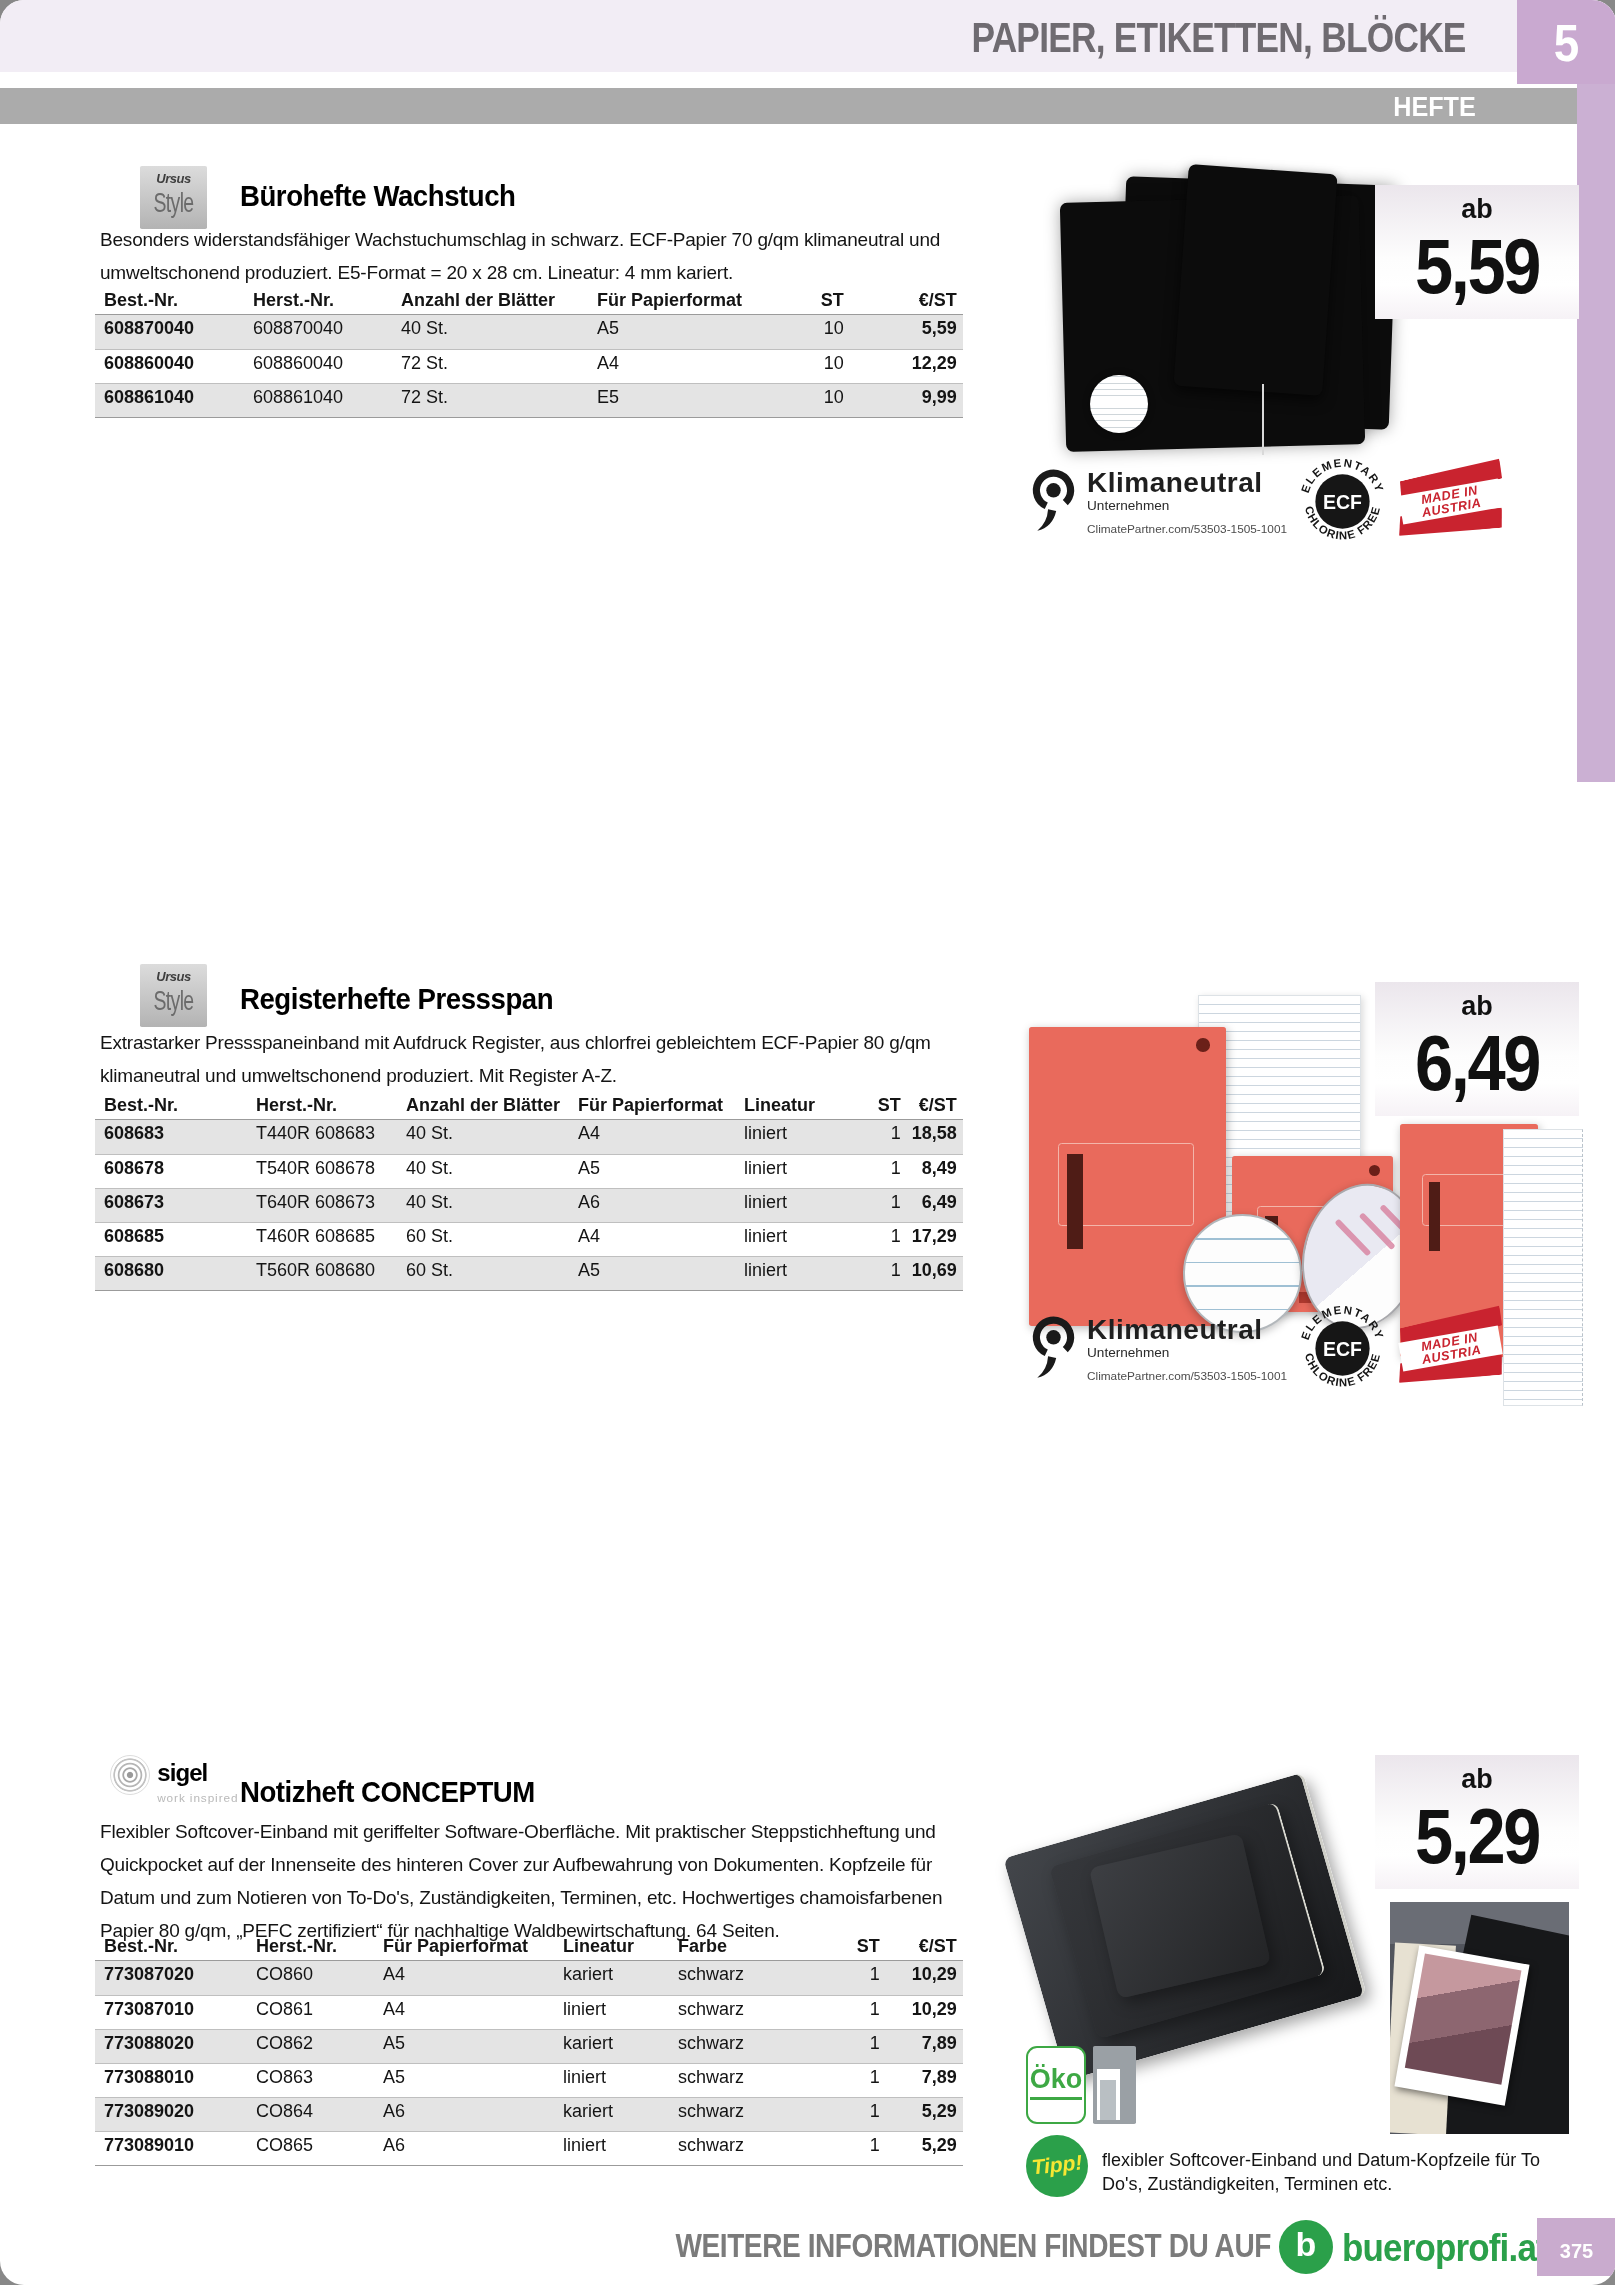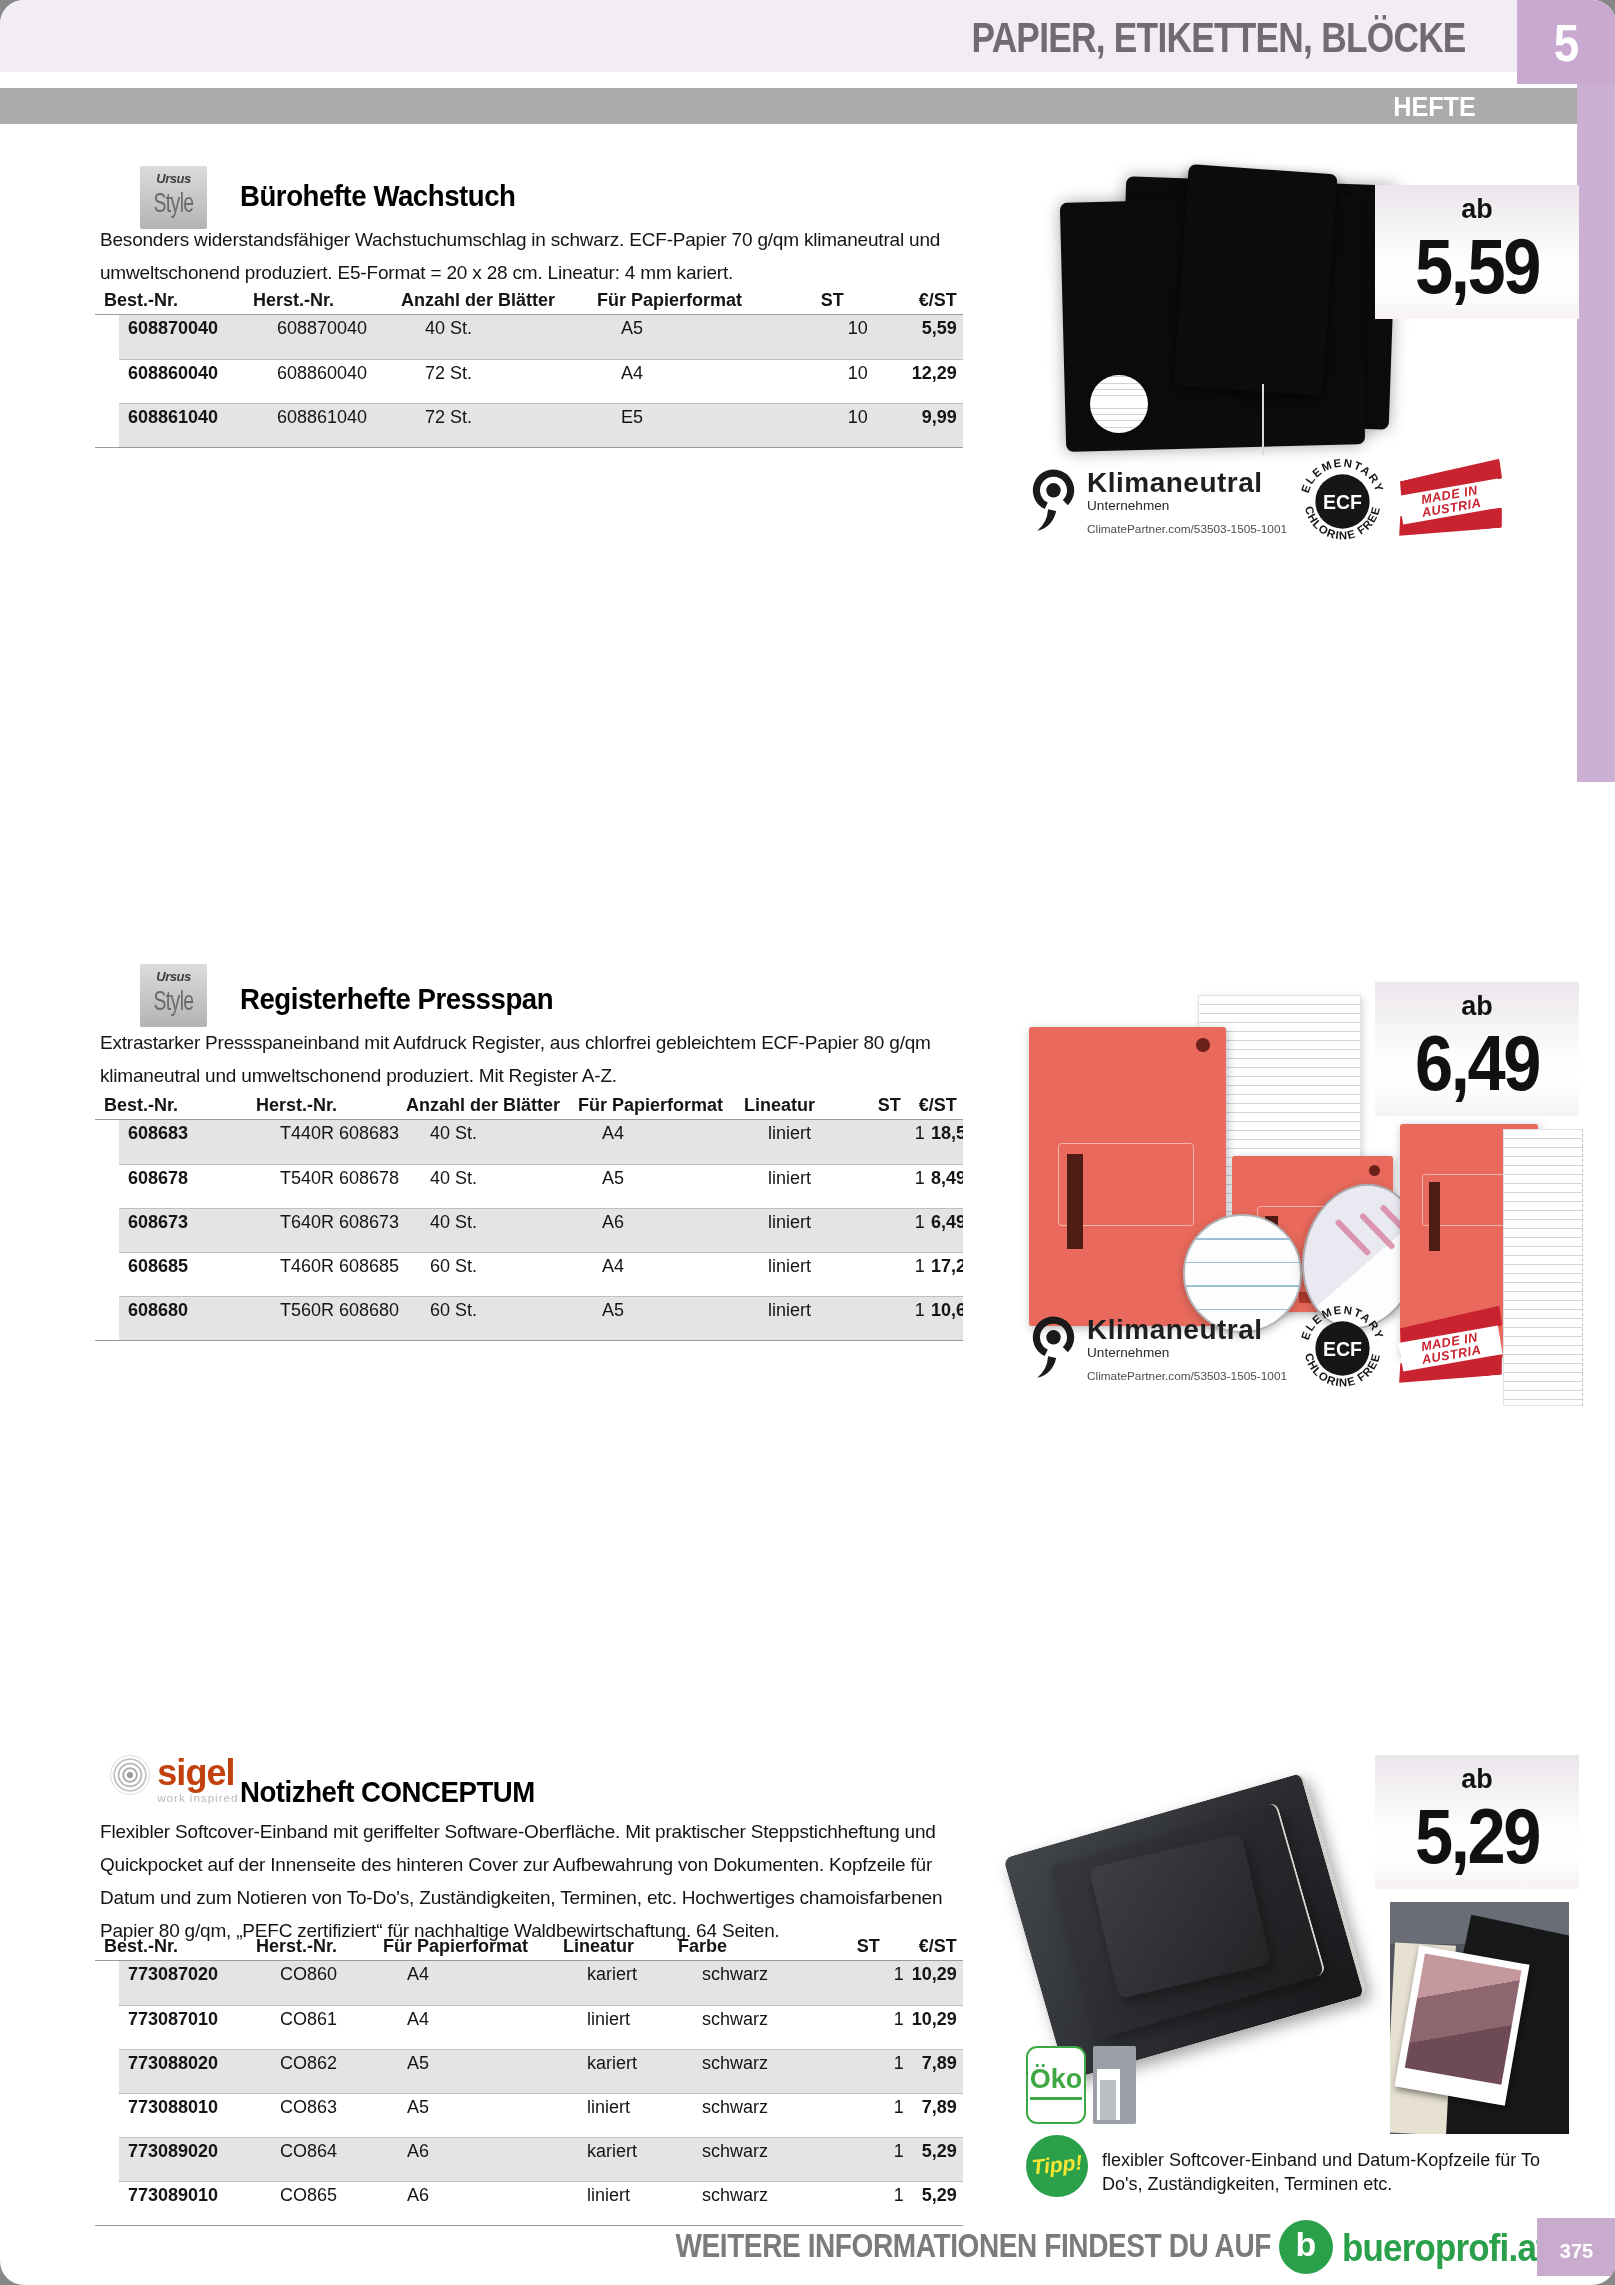--- a/index.html
+++ b/index.html
@@ -26,21 +26,21 @@
   .brand-ursus .u1 { display:block; font-size:13px; font-weight:bold; font-style:italic; color:#3f3f3f; letter-spacing:-0.5px; }
   .brand-ursus .u2 { display:block; font-size:27px; color:#6b6b6b; margin-top:1.8px; transform:scaleX(.72); letter-spacing:-0.9px; }
   .p-title { position:absolute; font-size:30px; font-weight:bold; color:#000; white-space:nowrap;
     transform:scaleX(.92); transform-origin:left center; letter-spacing:-0.5px; }
   .p-desc { position:absolute; width:873px; font-size:19px; line-height:33px; color:#141414; letter-spacing:-0.2px; }
 
   
   .cat-table { position:absolute; left:95px; width:868px; font-size:18px; color:#141414; }
   .thead { display:grid; height:27px; align-items:end; font-weight:bold; padding-bottom:2.7px;
            border-bottom:1.8px solid #9b9b9b; }
-  .row { display:grid; height:44px; line-height:26px;margin-left:24px; }
+  .row { display:grid; height:34px; line-height:26px; }
   .row + .row { border-top:1.8px solid #bfbfbf; }
   .tbody { border-bottom:1.8px solid #9b9b9b; }
   .row.i0, .row.i2, .row.i4 { background:#e4e4e4; }
   .g6  { grid-template-columns:149px 148px 196px 181px 81px 1fr; }
   .g7a { grid-template-columns:152px 150px 172px 166px 118px 54px 1fr; }
   .g7b { grid-template-columns:152px 127px 180px 115px 136px 81px 1fr; }
   .hc, .rc { padding-left:9px; white-space:nowrap; overflow:hidden; }
   .cb { font-weight:bold; }
   .cr { text-align:right; padding-right:6.3px; padding-left:0; }
   .g6 > .hc.i4, .g6 > .hc.i5, .g7a > .hc.i5, .g7a > .hc.i6,
@@ -101,21 +101,21 @@
   .closeup .card { position:absolute; left:16.3px; top:52px; width:112px; height:143px; background:#fff;
       padding:7.2px 7.2px 20px 7.2px; transform:rotate(10deg); box-shadow:1.8px 2.7px 7.2px rgba(0,0,0,.5); }
   .closeup .card i { display:block; width:100%; height:100%;
       background:linear-gradient(160deg,#c5989e 0 30%,#8d6670 30% 60%,#6e4a55 60%); }
 
   
   .brand-sigel { position:absolute; display:flex; align-items:flex-start; gap:7.2px; }
   .sigel-ring { width:40px; height:40px; border-radius:50%;
       background:radial-gradient(circle,#9a9a9a 0 2.7px,#fff 3.6px 5.4px,#a8a8a8 6.3px 7.2px,#fff 8.1px 10px,#b5b5b5 11px 11.8px,#fff 12.7px 14.5px,#c2c2c2 15.4px 16.3px,#fff 17px); 
       border:0.9px solid #ddd; }
-  .sigel-name { font-size:36px; font-weight:bold; color:#c2410c; letter-spacing:-0.9px; line-height:36px; }
+  .sigel-name { font-size:24px; font-weight:bold; color:#000000; letter-spacing:-0.9px; line-height:36px; }
   .sigel-tag { font-size:11.8px; color:#b9b9b9; letter-spacing:0.9px; margin-top:0px; }
 
   
   .oeko { position:absolute; width:60px; height:78px; background:#fff; border:2.7px solid #3da844;
       border-radius:11px; text-align:center; }
   .oeko span { display:inline-block; margin-top:16.3px; font-size:27px; font-weight:bold; color:#3da844;
       border-bottom:3.6px solid #3da844; padding-bottom:1.8px; }
   .note-icon { position:absolute; width:43px; height:78px; background:#9aa0a5; border-radius:1.8px; }
   .note-icon::before { content:""; position:absolute; left:3.6px; bottom:3.6px; width:23.5px; height:51px; background:#fff; }
   .note-icon::after { content:""; position:absolute; left:7.2px; bottom:3.6px; width:16.3px; height:40px; background:#b9bfc3; }

